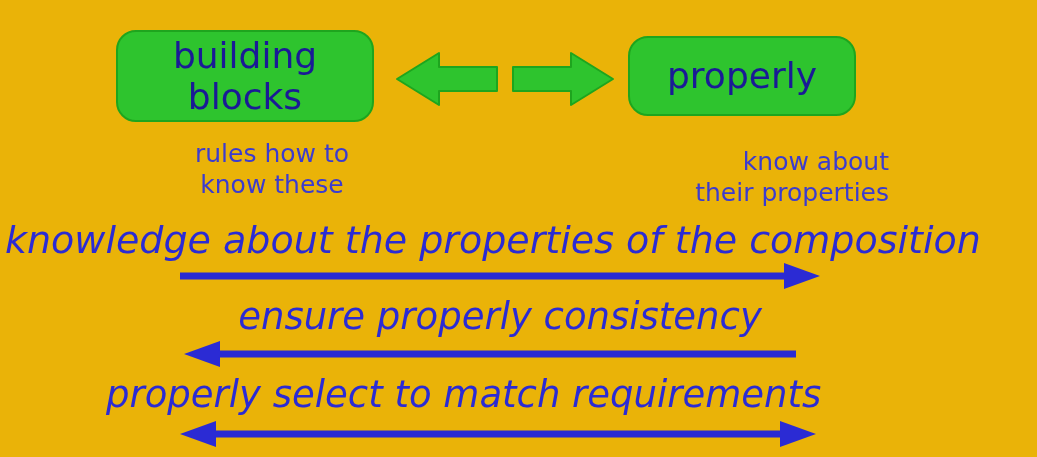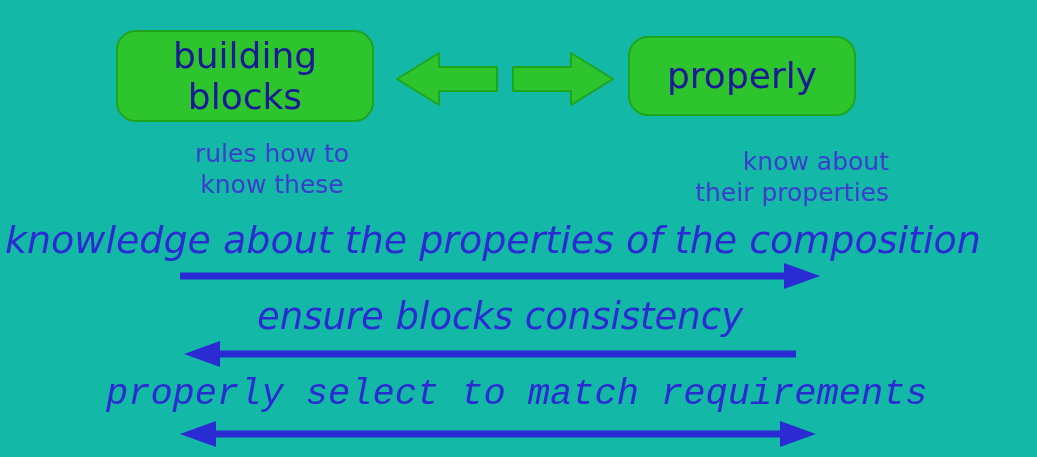--- a/index.html
+++ b/index.html
@@ -10,21 +10,21 @@
     --flow-text:#2b2bd4;
     --arrow-blue:#2b2bd4;
     --arrow-green-fill:#2ec42e;
     --arrow-green-border:#1ea51e;
   }
   html,body{margin:0;padding:0;background:#ffffff;}
   .canvas{
     position:relative;
     width:1037px;
     height:457px;
-    background:#14b8a6;
+    background:#eab308;
     overflow:hidden;
     font-family:"DejaVu Sans", sans-serif;
   }
   .box{
     position:absolute;
     background:var(--box-fill);
     border:2px solid var(--box-border);
     border-radius:20px;
     display:flex;
     align-items:center;
@@ -50,21 +50,21 @@
   .sublabel-comp{left:403px; top:146px; width:190px; text-align:center;}
   .sublabel-sys{left:609px; top:146px; width:280px; text-align:right;}
   .flow-text{
     position:absolute;
     color:var(--flow-text);
     font-style:italic;
     white-space:nowrap;
   }
   .flow-text-1{left:5px;   top:218px; font-size:38px;}
   .flow-text-2{left:180px; top:295px; width:640px; text-align:center; font-size:37px;}
-  .flow-text-3{left:106px; top:373px; font-size:37px;font-family:Liberation Mono, monospace;}
+  .flow-text-3{left:106px; top:373px; font-size:37px;}
   .flow-arrow{position:absolute; height:30px;}
   .flow-arrow-1{left:172px; top:261px; width:650px;}
   .flow-arrow-2{left:182px; top:339px; width:620px;}
   .flow-arrow-3{left:178px; top:419px; width:640px;}
 </style>
 </head>
 <body>
 
 <div class="canvas">
 
@@ -89,21 +89,21 @@
   <div class="sublabel sublabel-sys">know about
 their properties</div>
 
   <div class="flow-text flow-text-1">knowledge about the properties of the composition</div>
 
   <svg class="flow-arrow flow-arrow-1" viewBox="0 0 650 30" aria-hidden="true">
     <line x1="8" y1="15" x2="612" y2="15" style="stroke:var(--arrow-blue); stroke-width:7;"></line>
     <polygon points="612,2 648,15 612,28" style="fill:var(--arrow-blue);"></polygon>
   </svg>
 
-  <div class="flow-text flow-text-2">ensure blocks consistency</div>
+  <div class="flow-text flow-text-2">ensure properly consistency</div>
 
   <svg class="flow-arrow flow-arrow-2" viewBox="0 0 620 30" aria-hidden="true">
     <polygon points="38,2 2,15 38,28" style="fill:var(--arrow-blue);"></polygon>
     <line x1="36" y1="15" x2="614" y2="15" style="stroke:var(--arrow-blue); stroke-width:7;"></line>
   </svg>
 
   <div class="flow-text flow-text-3">properly select to match requirements</div>
 
   <svg class="flow-arrow flow-arrow-3" viewBox="0 0 640 30" aria-hidden="true">
     <polygon points="38,2 2,15 38,28" style="fill:var(--arrow-blue);"></polygon>

